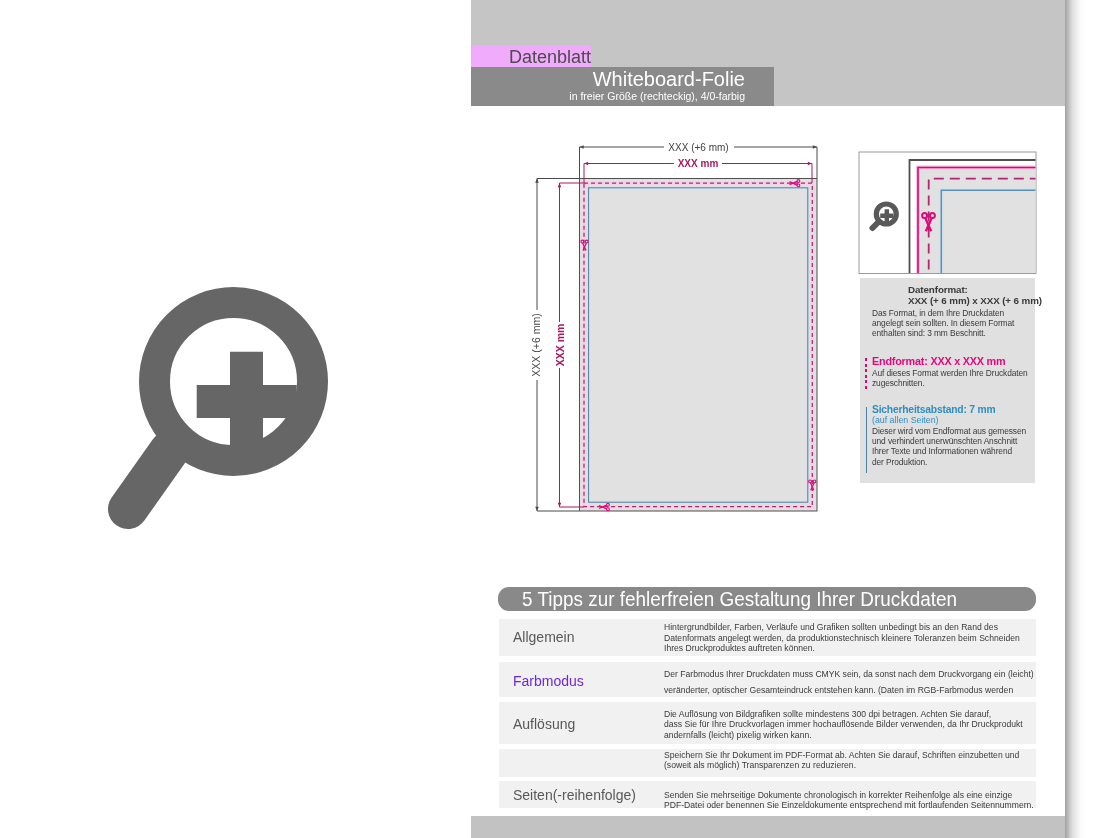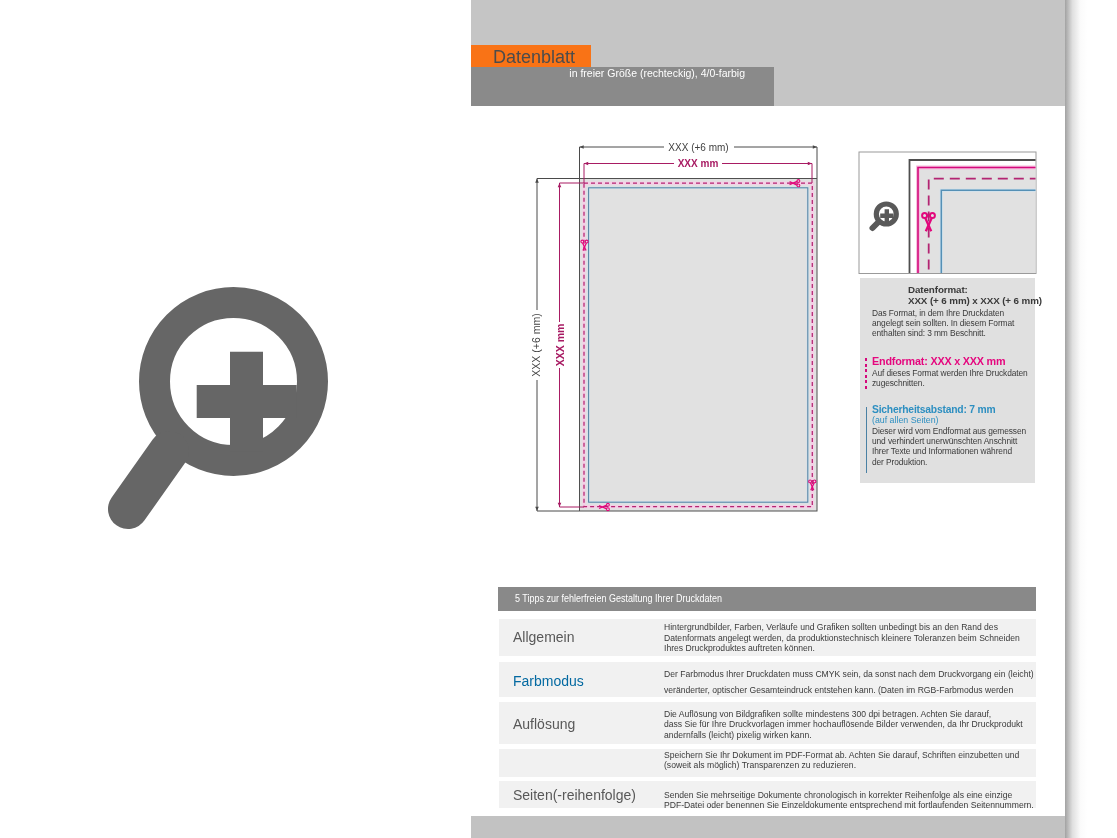--- a/index.html
+++ b/index.html
@@ -12,26 +12,27 @@
 
 <div class="abs" style="left:471px;top:0;width:594px;height:838px;background:#ffffff;"></div>
 
 <div class="abs" style="left:471px;top:0;width:594px;height:106px;background:#c5c5c5;"></div>
 
 <div class="abs" style="left:471px;top:816px;width:594px;height:22px;background:#c2c2c2;"></div>
 
 <div class="abs" style="left:1065px;top:0;width:25px;height:838px;
   background:linear-gradient(to right, rgba(105,105,105,0.62), rgba(150,150,150,0.30) 30%, rgba(220,220,220,0.12) 62%, rgba(255,255,255,0) 90%);"></div>
 
-<div class="abs" style="left:471px;top:45px;width:120px;height:22px;background:#f97316;
-  font-size:18px;color:#4c4c4c;line-height:24px;padding-left:22px;box-sizing:border-box;">Datenblatt</div>
+<div class="abs" style="left:471px;top:45px;width:120px;height:22px;background:#f0abfc;
+  font-size:18px;color:#4c4c4c;line-height:24px;padding-left:22px;box-sizing:border-box;text-align:right;">Datenblatt</div>
 
 <div class="abs" style="left:471px;top:67px;width:303px;height:39px;background:#8a8a8a;
   color:#ffffff;text-align:right;box-sizing:border-box;padding-right:29px;">
 
+  <div style="font-size:20px;line-height:22px;margin-top:1px;">Whiteboard-Folie</div>
 
   <div style="font-size:10.5px;line-height:12px;">in freier Größe (rechteckig), 4/0-farbig</div>
 </div>
 
 <svg class="abs" style="left:0;top:0;" width="1117" height="838" viewBox="0 0 1117 838">
   <defs>
     <g id="sc" fill="none" stroke="#e2077c">
       <line x1="-3.3" y1="-4.6" x2="2.7" y2="8.8" stroke-width="2.3"></line>
       <line x1="3.3" y1="-4.6" x2="-2.7" y2="8.8" stroke-width="2.3"></line>
       <circle cx="-3.9" cy="-7" r="2.5" stroke-width="2"></circle>
@@ -154,31 +155,31 @@
 
 <div class="abs" style="left:865.5px;top:407px;width:0px;height:66px;border-left:1.6px solid #4a81a4;"></div>
 
 <div class="abs" style="left:872px;top:403.5px;width:166px;font-size:10.3px;font-weight:bold;color:#2d8fc1;line-height:11px;letter-spacing:-0.2px;">Sicherheitsabstand: 7 mm</div>
 
 <div class="abs" style="left:872px;top:415px;width:162px;font-size:8.8px;color:#2d8fc1;">(auf allen Seiten)</div>
 
 <div class="abs" style="left:872px;top:426px;width:164px;font-size:8.4px;letter-spacing:-0.1px;color:#3a3a3a;line-height:10.2px;">Dieser wird vom Endformat aus gemessen<br>und verhindert unerwünschten Anschnitt<br>Ihrer Texte und Informationen während<br>der Produktion.</div>
 
 <div class="abs" style="left:498px;top:587px;width:538px;height:24px;background:#898989;color:#ffffff;
-  font-size:10px;line-height:23px;padding-left:17px;box-sizing:border-box;"><span style="display:inline-block;transform:scaleX(0.9);transform-origin:left center;white-space:nowrap;">5 Tipps zur fehlerfreien Gestaltung Ihrer Druckdaten</span></div>
+  font-size:21px;line-height:23px;padding-left:24px;box-sizing:border-box;border-radius:11px;"><span style="display:inline-block;transform:scaleX(0.9);transform-origin:left center;white-space:nowrap;">5 Tipps zur fehlerfreien Gestaltung Ihrer Druckdaten</span></div>
 
 <div class="abs" style="left:499px;top:619px;width:537px;height:37px;background:#f1f1f1;"></div>
 
 <div class="abs" style="left:513px;top:629px;font-size:14px;color:#585858;">Allgemein</div>
 
 <div class="abs" style="left:664px;top:622px;width:370px;font-size:8.6px;color:#3a3a3a;line-height:10.6px;">Hintergrundbilder, Farben, Verläufe und Grafiken sollten unbedingt bis an den Rand des<br>Datenformats angelegt werden, da produktionstechnisch kleinere Toleranzen beim Schneiden<br>Ihres Druckproduktes auftreten können.</div>
 
 <div class="abs" style="left:499px;top:662px;width:537px;height:35px;background:#f1f1f1;"></div>
 
-<div class="abs" style="left:513px;top:673px;font-size:14px;color:#0369a1;">Farbmodus</div>
+<div class="abs" style="left:513px;top:673px;font-size:14px;color:#6d28d9;">Farbmodus</div>
 
 <div class="abs" style="left:664px;top:665.5px;width:370px;font-size:8.6px;color:#3a3a3a;line-height:16px;">Der Farbmodus Ihrer Druckdaten muss CMYK sein, da sonst nach dem Druckvorgang ein (leicht)<br>veränderter, optischer Gesamteindruck entstehen kann. (Daten im RGB-Farbmodus werden<br>automatisch durch uns nach CMYK konvertiert.)</div>
 
 <div class="abs" style="left:499px;top:702px;width:537px;height:42.3px;background:#f1f1f1;"></div>
 
 <div class="abs" style="left:513px;top:715.5px;font-size:14px;color:#585858;">Auflösung</div>
 
 <div class="abs" style="left:664px;top:708.5px;width:370px;font-size:8.6px;color:#3a3a3a;line-height:10.6px;">Die Auflösung von Bildgrafiken sollte mindestens 300 dpi betragen. Achten Sie darauf,<br>dass Sie für Ihre Druckvorlagen immer hochauflösende Bilder verwenden, da Ihr Druckprodukt<br>andernfalls (leicht) pixelig wirken kann.</div>
 
 <div class="abs" style="left:499px;top:748.5px;width:537px;height:28px;background:#f1f1f1;"></div>

